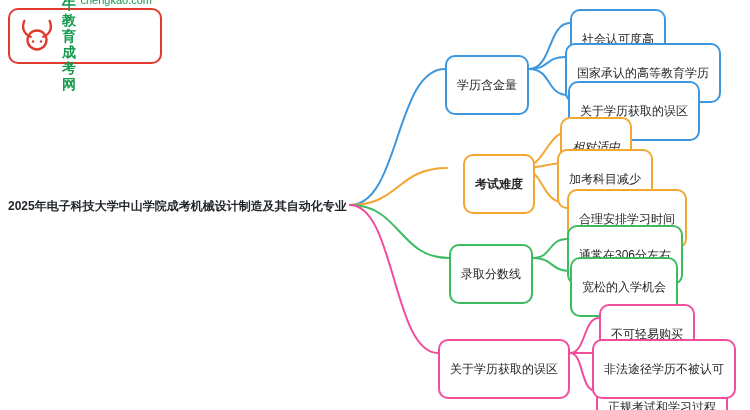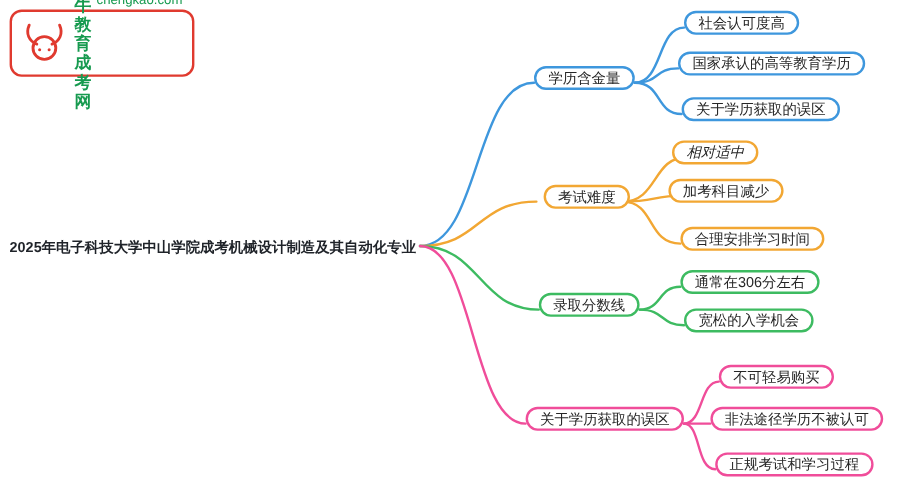--- a/index.html
+++ b/index.html
@@ -6,21 +6,21 @@
   .stage{
     position:relative;width:750px;height:410px;overflow:hidden;background:#ffffff;
     font-family:"Liberation Sans","DejaVu Sans",sans-serif;
   }
   svg.links{position:absolute;left:0;top:0;width:750px;height:410px;}
   svg.links path{fill:none;stroke-width:2;stroke-linecap:round;}
   .s1{stroke:#3e97dd}.s2{stroke:#f2a733}.s3{stroke:#3dbb61}.s4{stroke:#f04d9a}
 
   .node{
     position:absolute;background:#ffffff;border:2px solid #999;border-radius:10px;
-    padding:0 10px;font-size:12px;line-height:16px;white-space:nowrap;color:#262626;
+    padding:20px 10px;font-size:12px;line-height:16px;white-space:nowrap;color:#262626;
     box-sizing:border-box;
   }
   .c1{border-color:#3e97dd}
   .c2{border-color:#f2a733}
   .c3{border-color:#3dbb61}
   .c4{border-color:#f04d9a}
 
   .root-label{
     position:absolute;left:8px;top:198px;font-size:12px;font-weight:700;color:#1f2329;
     white-space:nowrap;
@@ -75,21 +75,21 @@
     </svg>
     <div class="txt">
       <span class="brand">大牛教育成考网</span>
       <span class="site">gz-chengkao.com</span>
     </div>
   </div>
 
   <div class="root-label">2025年电子科技大学中山学院成考机械设计制造及其自动化专业</div>
 
   <div class="node c1" style="left:445px;top:55px;">学历含金量</div>
-  <div class="node c2" style="left:453px;top:154px;">考试难度</div>
+  <div class="node c2" style="left:463px;top:154px;font-weight:bold;">考试难度</div>
   <div class="node c3" style="left:449px;top:244px;">录取分数线</div>
   <div class="node c4" style="left:438px;top:339px;">关于学历获取的误区</div>
 
   <div class="node c1" style="left:570px;top:9px;">社会认可度高</div>
   <div class="node c1" style="left:565px;top:43px;">国家承认的高等教育学历</div>
   <div class="node c1" style="left:568px;top:81px;">关于学历获取的误区</div>
 
   <div class="node c2" style="left:560px;top:117px;font-style:italic;">相对适中</div>
   <div class="node c2" style="left:557px;top:149px;">加考科目减少</div>
   <div class="node c2" style="left:567px;top:189px;">合理安排学习时间</div>

